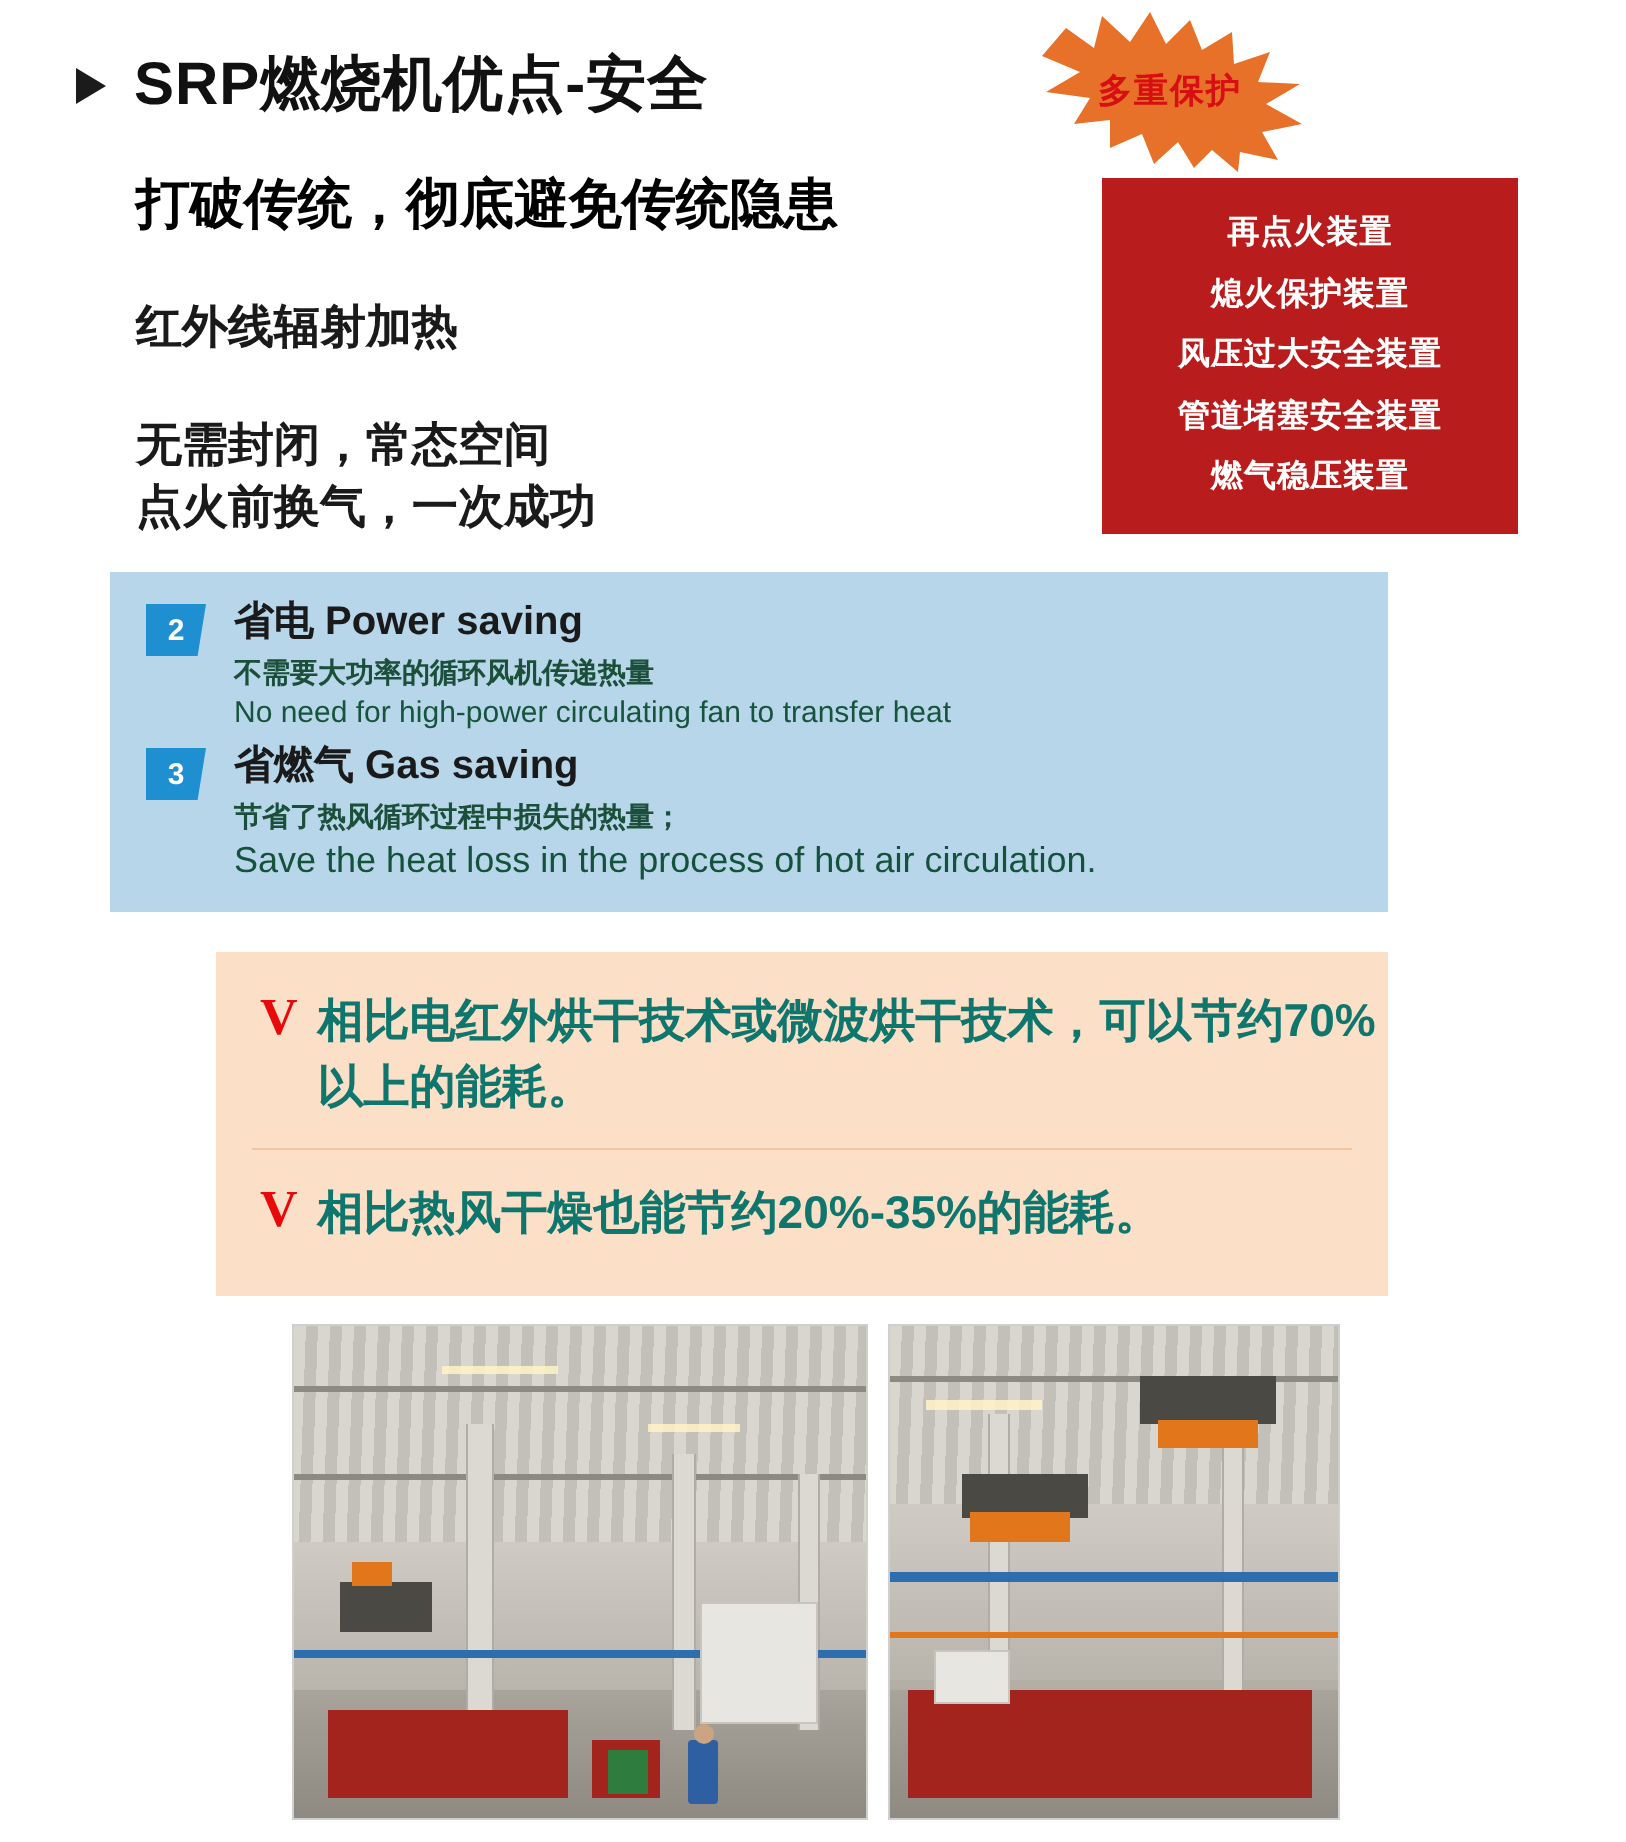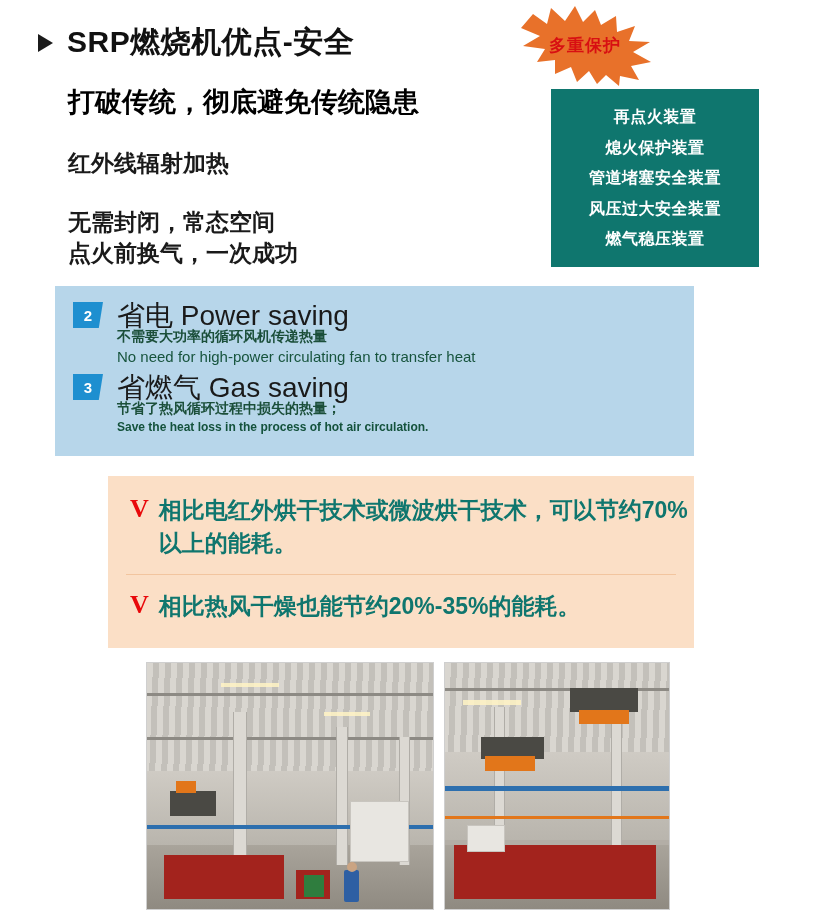--- a/index.html
+++ b/index.html
@@ -88,21 +88,21 @@
     letter-spacing: 1px;
   }
 
   
   .green-box {
     position: absolute;
     left: 551px;
     top: 89px;
     width: 208px;
     height: 178px;
-    background: #0f766e;
+    background: #b91c1c;
     display: flex;
     flex-direction: column;
     justify-content: center;
     align-items: center;
     gap: 5px;
   }
   .green-item {
     color: #ffffff;
     font-size: 16px;
     font-weight: bold;
@@ -140,22 +140,22 @@
     font-weight: bold;
     display: flex;
     align-items: center;
     justify-content: center;
     clip-path: polygon(0 0, 100% 0, 86% 100%, 0% 100%);
   }
   .bp-title {
     position: absolute;
     left: 62px;
     top: -3px;
-    font-size: 28px;
-    font-weight: normal;
+    font-size: 20px;
+    font-weight: bold;
     color: #1a1a1a;
     white-space: nowrap;
   }
   .bp-sub-cn {
     position: absolute;
     left: 62px;
     top: 28px;
     font-size: 14px;
     font-weight: bold;
     color: #1b4f3a;
@@ -175,22 +175,22 @@
     top: 28px;
     font-size: 14px;
     font-weight: bold;
     color: #1b4f3a;
     white-space: nowrap;
   }
   .bp-sub-en-2 {
     position: absolute;
     left: 62px;
     top: 48px;
-    font-size: 12px;
-    font-weight: bold;
+    font-size: 18px;
+    font-weight: normal;
     color: #14523c;
     white-space: nowrap;
   }
 
   
   .orange-panel {
     position: absolute;
     left: 108px;
     top: 476px;
     width: 586px;
@@ -312,22 +312,22 @@
 <div class="starburst" data-interactable="false">
   <svg width="136" height="82" viewBox="0 0 136 82" data-interactable="false">
     <polygon points="16,10 30,20 34,4 48,17 58,2 66,18 78,6 84,21 99,12 100,28 118,22 112,37 133,38 116,48 134,58 114,62 122,76 103,72 102,82 89,71 80,80 72,67 60,78 54,63 38,70 38,56 20,58 28,45 6,42 23,32 4,24" fill="#e8712a"></polygon>
   </svg>
   <div class="starburst-text" data-interactable="false">多重保护</div>
 </div>
 
 <div class="green-box" data-interactable="false">
   <div class="green-item" data-interactable="false">再点火装置</div>
   <div class="green-item" data-interactable="false">熄火保护装置</div>
+  <div class="green-item" data-interactable="false">风压过大安全装置</div>
   <div class="green-item" data-interactable="false">管道堵塞安全装置</div>
-  <div class="green-item" data-interactable="false">风压过大安全装置</div>
   <div class="green-item" data-interactable="false">燃气稳压装置</div>
 </div>
 
 <div class="blue-panel" data-interactable="false">
 
   <div class="bp-row bp-row-1" data-interactable="false">
     <div class="numbadge" data-interactable="false">2</div>
     <div class="bp-title" data-interactable="false">省电 Power saving</div>
     <div class="bp-sub-cn" data-interactable="false">不需要大功率的循环风机传递热量</div>
     <div class="bp-sub-en" data-interactable="false">No need for high-power circulating fan to transfer heat</div>

